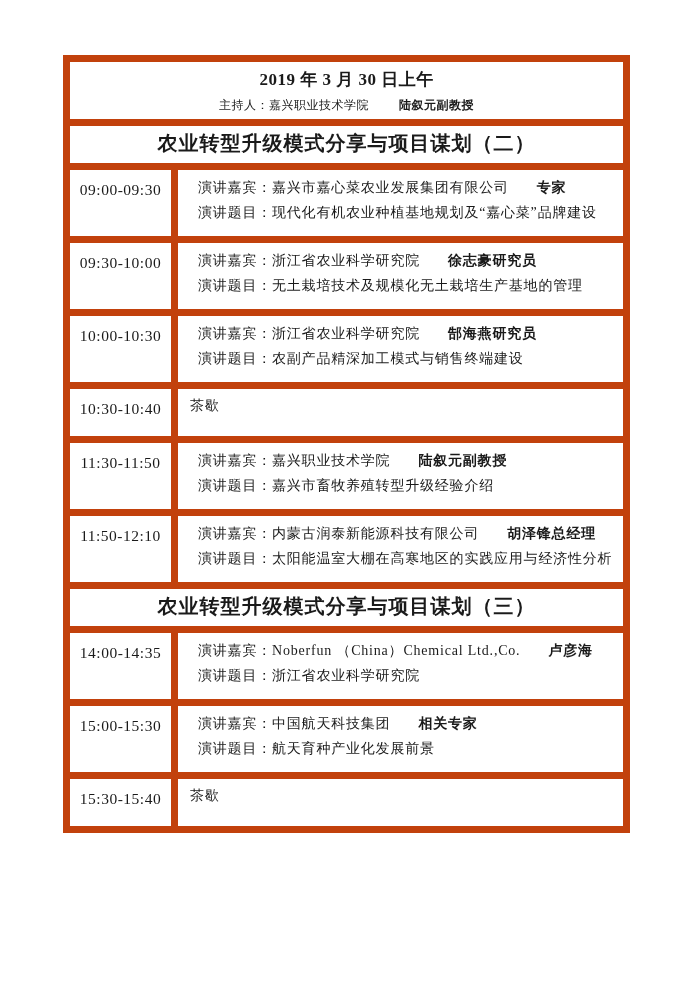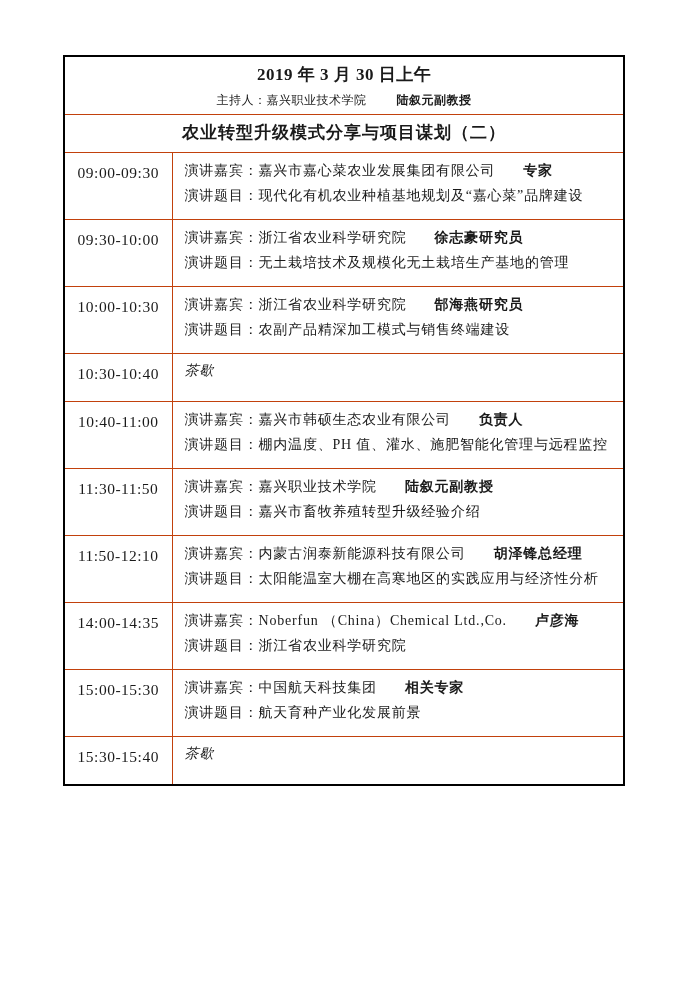--- a/index.html
+++ b/index.html
@@ -8,56 +8,56 @@
     font-family:"Liberation Serif","DejaVu Serif",serif;
     color:#1a1a1a;
   }
   .page{position:relative;width:691px;height:983px;background:#ffffff;}
   table.schedule{
     position:absolute;left:63px;top:55px;width:560px;
     border-collapse:collapse;table-layout:fixed;
     border:2px solid #000;
   }
   table.schedule td{
-    border:1px solid #c2410c;
+    border:7px solid #c2410c;
     vertical-align:top;
     padding:0;
   }
   col.c-time{width:108px;}
   col.c-body{width:452px;}
 
   tr.session-header td{height:57px;text-align:center;}
   .session-date{
     font-weight:bold;font-size:17px;line-height:22px;
     margin-top:7px;letter-spacing:0.5px;
   }
   .session-host{
     font-size:12px;line-height:24px;margin-top:2px;letter-spacing:0.5px;
   }
   .host-person{font-weight:bold;margin-left:30px;}
 
   tr.session-title td{height:37px;text-align:center;}
   .session-title-text{
-    font-weight:bold;font-size:17px;line-height:35px;letter-spacing:1px;
+    font-weight:bold;font-size:20px;line-height:35px;letter-spacing:1px;
   }
 
   tr.talk td.time-cell, tr.break td.time-cell{
     text-align:center;font-size:15.5px;padding-top:11px;letter-spacing:0.5px;
   }
   tr.talk td{height:55px;}
   tr.break td{height:36px;}
 
   .cell-line{
-    font-size:14px;line-height:25px;padding-left:12px;letter-spacing:0.8px;
+    font-size:14px;line-height:25px;padding-left:20px;letter-spacing:0.8px;
     white-space:nowrap;
   }
   .cell-line.first{padding-top:5px;}
   .person{font-weight:bold;margin-left:28px;}
   .break-label{
-    font-size:14px;padding:8px 8px 0 12px;letter-spacing:0.8px;font-style:italic;
+    font-size:14px;padding:8px 8px 0 12px;letter-spacing:0.8px;
   }
 </style>
 </head>
 <body>
 
 <div class="page">
   <table class="schedule">
     <colgroup>
         <col class="c-time">
         <col class="c-body">
@@ -95,38 +95,36 @@
             <div class="cell-line"><span>演讲题目：</span><span>农副产品精深加工模式与销售终端建设</span></div>
           </td>
         </tr>
         <tr class="break">
           <td class="time-cell">10:30-10:40</td>
           <td>
             <div class="break-label">茶歇</div>
           </td>
         </tr>
         <tr class="talk">
-          <td class="time-cell">10:40-11:00</td>
-          <td>
-            <div class="cell-line first"><span>演讲嘉宾：</span><span>嘉兴市韩硕生态农业有限公司</span><span class="person">负责人</span></div>
-            <div class="cell-line"><span>演讲题目：</span><span>棚内温度、PH 值、灌水、施肥智能化管理与远程监控</span></div>
-          </td>
-        </tr>
-        <tr class="talk">
           <td class="time-cell">11:30-11:50</td>
           <td>
             <div class="cell-line first"><span>演讲嘉宾：</span><span>嘉兴职业技术学院</span><span class="person">陆叙元副教授</span></div>
             <div class="cell-line"><span>演讲题目：</span><span>嘉兴市畜牧养殖转型升级经验介绍</span></div>
           </td>
         </tr>
         <tr class="talk">
           <td class="time-cell">11:50-12:10</td>
           <td>
             <div class="cell-line first"><span>演讲嘉宾：</span><span>内蒙古润泰新能源科技有限公司</span><span class="person">胡泽锋总经理</span></div>
             <div class="cell-line"><span>演讲题目：</span><span>太阳能温室大棚在高寒地区的实践应用与经济性分析</span></div>
+          </td>
+        </tr>
+        <tr class="session-title">
+          <td colspan="2">
+            <div class="session-title-text">农业转型升级模式分享与项目谋划（三）</div>
           </td>
         </tr>
         <tr class="talk">
           <td class="time-cell">14:00-14:35</td>
           <td>
             <div class="cell-line first"><span>演讲嘉宾：</span><span>Noberfun （China）Chemical Ltd.,Co.</span><span class="person">卢彦海</span></div>
             <div class="cell-line"><span>演讲题目：</span><span>浙江省农业科学研究院</span></div>
           </td>
         </tr>
         <tr class="talk">

